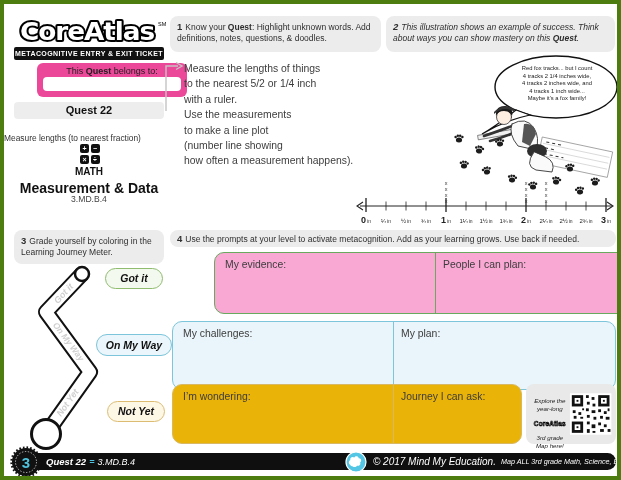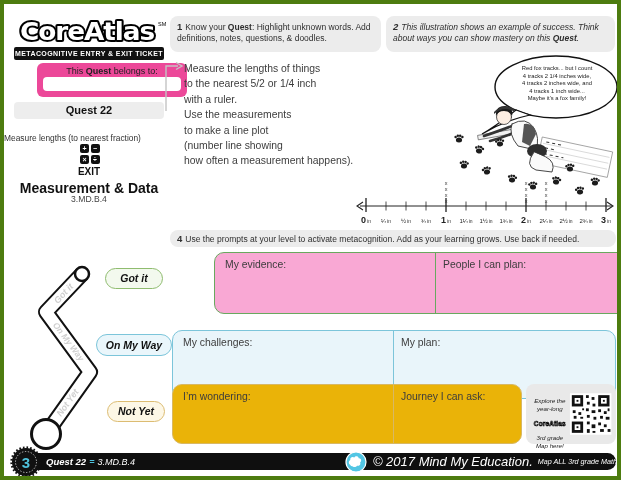--- a/index.html
+++ b/index.html
@@ -66,40 +66,40 @@
            border:1.4px solid #dcbc72; background:#fdf7e6; }
 
   
   .pbox { position:absolute; left:168px; width:444px; border-radius:10px; }
   .pbox .cell-label { position:absolute; top:6px; font-size:10.4px; color:#3c3c3c; }
   .pbox .left-label { left:10px; }
   .pbox .right-label { left:228px; }
   .pbox .divider { position:absolute; left:220px; top:0; bottom:0; width:0; }
   .pbox1 { top:248px; height:62px; border:1.7px solid #69a85f; background:#f9a8d4;margin-left:42px; }
   .pbox1 .divider { border-left:1.2px solid #69a85f; }
-  .pbox2 { top:326px; height:69px; border:1.7px solid #7cc5da; background:#e9f5fa; }
+  .pbox2 { top:317px; height:69px; border:1.7px solid #7cc5da; background:#e9f5fa; }
   .pbox2 .divider { border-left:1.2px solid #7cc5da; }
   .pbox3 { top:380px; height:60px; width:350px; border:1.7px solid #d8b864; background:#eab308; }
   .pbox3 .divider { border-left:1.2px solid #d8b864; }
 
   
   .explore { left:522px; top:380px; width:90px; height:60px; background:#e9e9e9; border-radius:8px;
              display:flex; padding:6px 4px 4px 5px; }
   .explore .txt { width:40px; text-align:center; font-style:italic; font-size:6.2px; line-height:7.4px;
                   color:#222; white-space:pre-line; }
   .mini-logo { font-weight:bold; font-size:6.4px; color:#fff; -webkit-text-stroke:0.7px #000;
                font-style:normal; letter-spacing:.2px; }
 
   
   .footer-bar { left:16px; top:449px; width:596px; height:17px; background:#0f0f0f; border-radius:9px;
                 display:flex; align-items:center; color:#fff; }
   .fq { margin-left:26px; font-size:9.5px; font-weight:bold; font-style:italic; white-space:nowrap; }
   .feq { color:#4fc3dd; font-weight:bold; font-style:italic; font-size:9px; margin:0 3px; }
   .fstd { font-size:9px; font-style:italic; white-space:nowrap; }
-  .fcopy { margin-left:42px; font-size:13px; font-style:italic; white-space:nowrap; }
+  .fcopy { margin-left:42px; font-size:10px; font-style:italic; white-space:nowrap; }
   .fmap { margin-left:5px; font-size:7.2px; font-style:italic; white-space:nowrap; }
   .badge3 { position:absolute; left:6px; top:442px; width:32px; height:32px; }
 </style>
 </head>
 <body>
 
 <div class="page">
 
   <svg class="abs" style="left:10px;top:8px;" width="152" height="36">
     <text x="73" y="28" text-anchor="middle" font-family="DejaVu Sans, sans-serif" font-size="25" font-weight="bold" fill="#fff" stroke="#000" stroke-width="4" stroke-linejoin="round" paint-order="stroke" letter-spacing="-1" textLength="134" lengthAdjust="spacingAndGlyphs">CoreAtlas</text>
@@ -114,21 +114,21 @@
 
   <div class="abs quest-box">Quest 22</div>
   <div class="abs quest-subtitle">Measure lengths (to nearest fraction)</div>
 
   <div class="abs math-icon">
     <span>+</span>
     <span>−</span>
     <span>×</span>
     <span>÷</span>
   </div>
-  <div class="abs subject">EXIT</div>
+  <div class="abs subject">MATH</div>
   <div class="abs strand">Measurement &amp; Data</div>
   <div class="abs standard">3.MD.B.4</div>
 
   <div class="abs step-header sh1">
     <span class="num">1</span><span><span>Know your </span><b>Quest</b><span>: Highlight unknown words. Add definitions, notes, questions, &amp; doodles.</span></span>
   </div>
   <svg class="abs" style="left:148px;top:55px;" width="34" height="58">
     <path d="M14,52 L14,7 L26,7" fill="none" stroke="#c4c4c4" stroke-width="1.4"></path>
     <path d="M24,3.5 L30,7 L24,10.5" fill="none" stroke="#c4c4c4" stroke-width="1.4"></path>
   </svg>
@@ -230,20 +230,23 @@
     <span class="tl small" style="left:112px"><i class="v">1¼</i><i class="u">in</i></span>
     <span class="tl small" style="left:132px"><i class="v">1½</i><i class="u">in</i></span>
     <span class="tl small" style="left:152px"><i class="v">1¾</i><i class="u">in</i></span>
     <span class="tl big" style="left:172px"><i class="v">2</i><i class="u">in</i></span>
     <span class="tl small" style="left:192px"><i class="v">2¼</i><i class="u">in</i></span>
     <span class="tl small" style="left:212px"><i class="v">2½</i><i class="u">in</i></span>
     <span class="tl small" style="left:232px"><i class="v">2¾</i><i class="u">in</i></span>
     <span class="tl big" style="left:252px"><i class="v">3</i><i class="u">in</i></span>
   </div>
 
+  <div class="abs step-header sh3">
+    <span class="num">3</span><span>Grade yourself by coloring in the Learning Journey Meter.</span>
+  </div>
 
   <svg class="abs" style="left:6px;top:256px;" width="160" height="200">
     <path d="M72,14 L36,52 L80,112 L36,174" fill="none" stroke="#111" stroke-width="16" stroke-linejoin="round" stroke-linecap="butt"></path>
     <path d="M72,14 L36,52 L80,112 L36,174" fill="none" stroke="#fff" stroke-width="12" stroke-linejoin="round" stroke-linecap="butt"></path>
     <text x="54" y="34" transform="rotate(-46.5 54 34)" text-anchor="middle" dominant-baseline="middle" font-size="9" font-weight="bold" font-style="italic" fill="#cfcfcf">Got it</text>
     <text x="58" y="82" transform="rotate(53.5 58 82)" text-anchor="middle" dominant-baseline="middle" font-size="8.5" font-weight="bold" font-style="italic" fill="#cfcfcf">On My Way</text>
     <text x="58" y="143" transform="rotate(-54.5 58 143)" text-anchor="middle" dominant-baseline="middle" font-size="9" font-weight="bold" font-style="italic" fill="#cfcfcf">Not Yet</text>
     <circle cx="72" cy="14" r="7" fill="#fff" stroke="#111" stroke-width="2.5"></circle>
     <circle cx="36" cy="174" r="14.5" fill="#fff" stroke="#111" stroke-width="3"></circle>
   </svg>

